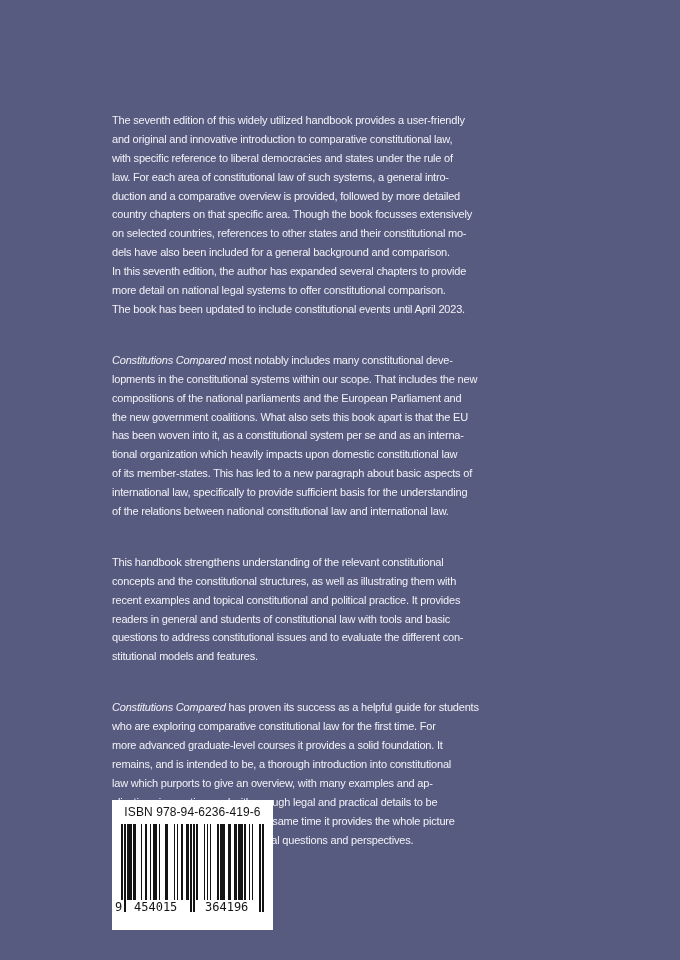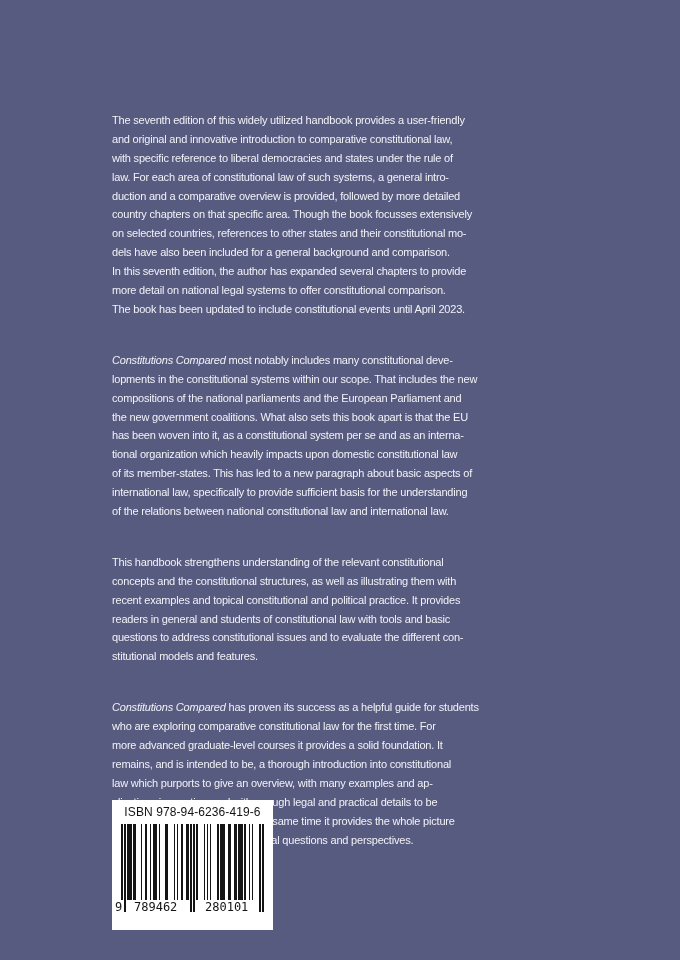--- a/index.html
+++ b/index.html
@@ -174,18 +174,18 @@
         <div class="module"></div>
         <div class="module"></div>
         <div class="module"></div>
         <div class="module"></div>
         <div class="module bar guard"></div>
         <div class="module guard"></div>
         <div class="module bar guard"></div>
       </div>
     <div class="digits">
       <span class="d0">9</span>
-      <span class="d1">789462</span>
-      <span class="d2">280101</span>
+      <span class="d1">454015</span>
+      <span class="d2">364196</span>
     </div>
   </div>
 
 </div>
 
 </body></html>

